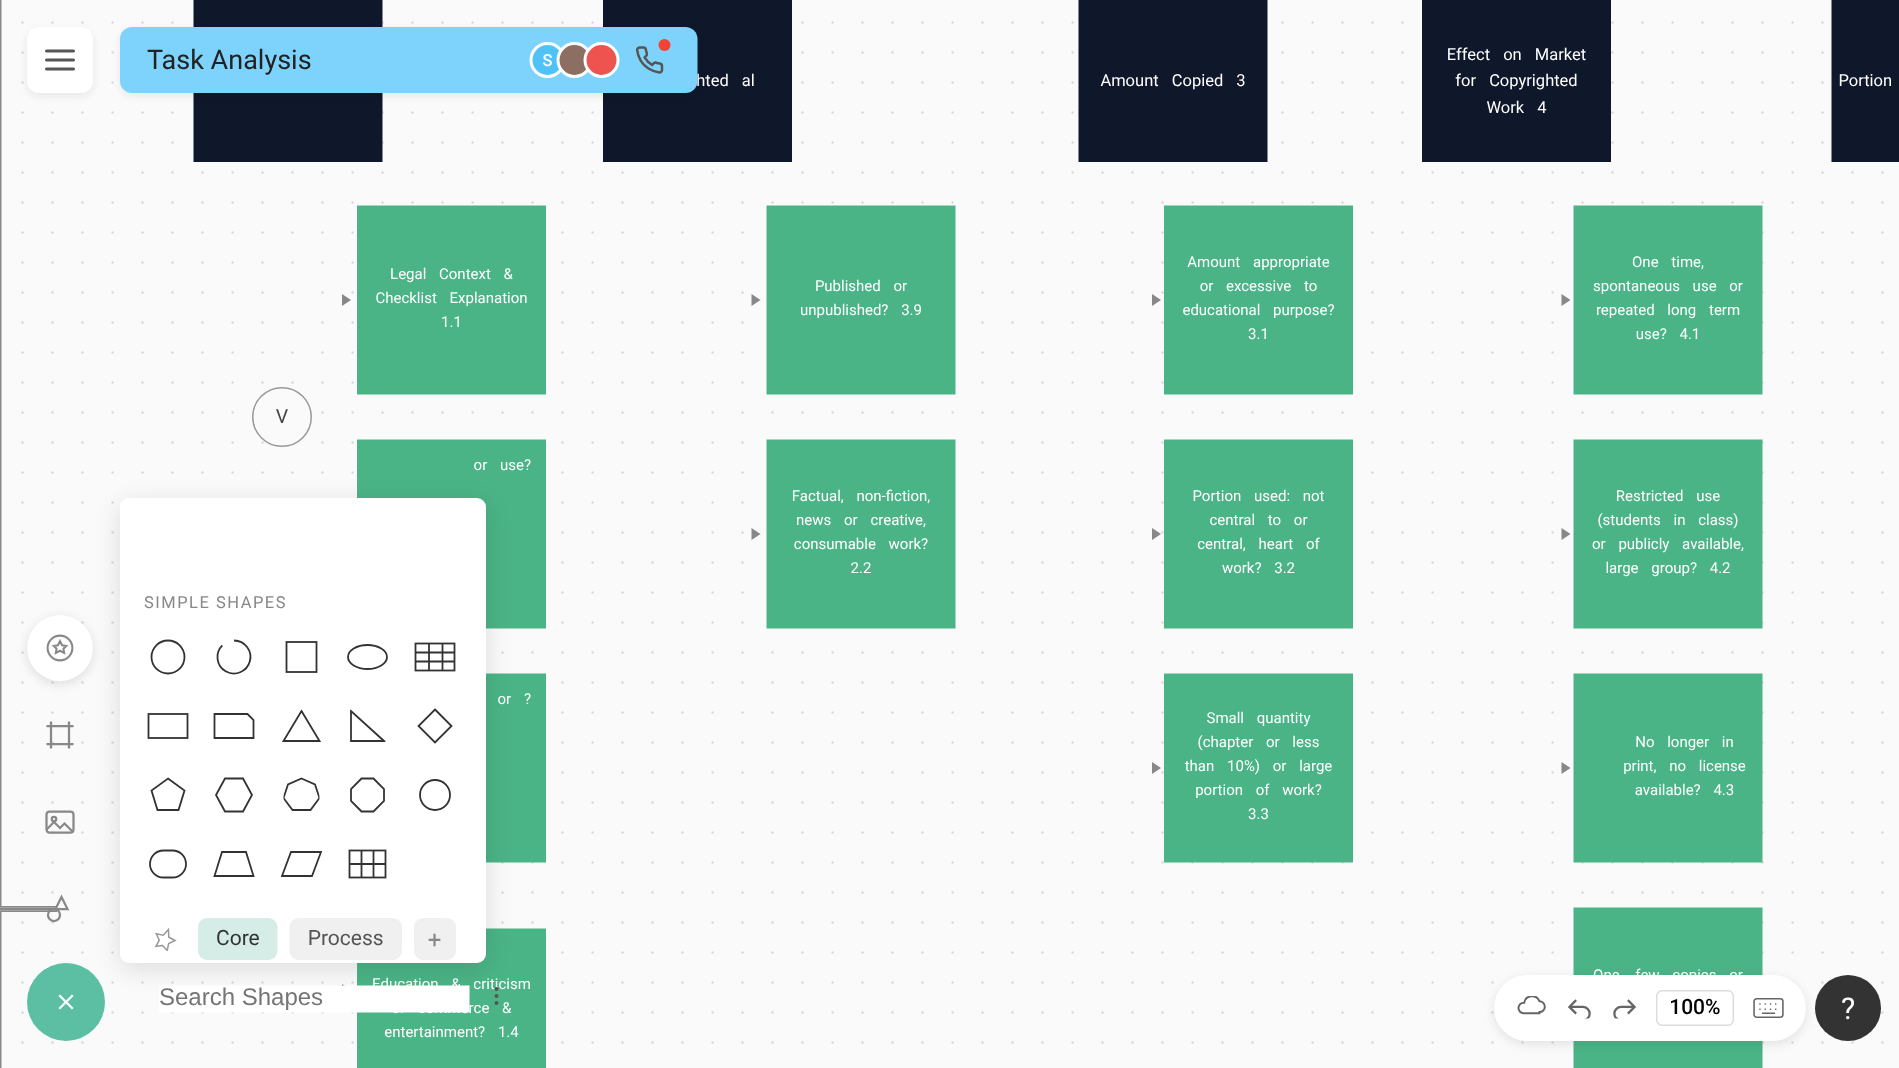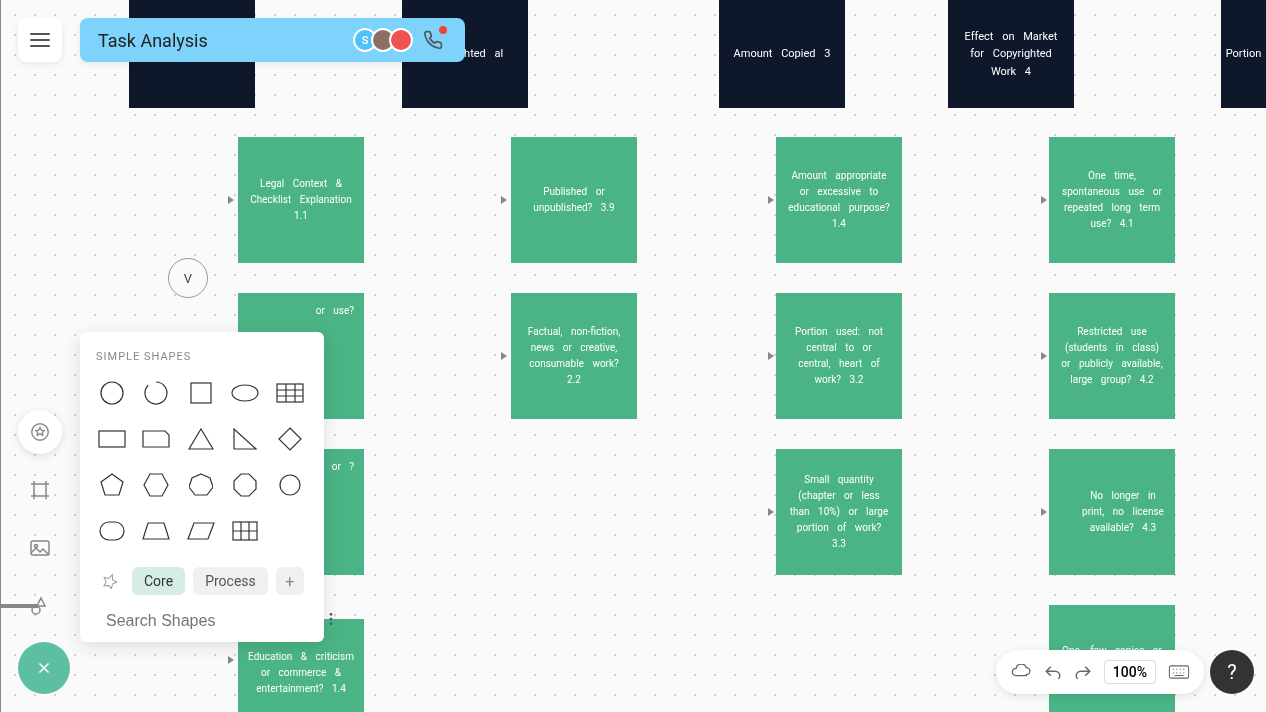--- a/index.html
+++ b/index.html
@@ -112,20 +112,21 @@
   background: #fff;
   border-radius: 6px;
   box-shadow: 0 4px 18px rgba(0,0,0,0.12);
   padding: 18px 16px 0 16px;
 }
 .palette-title {
   font-size: 11px;
   letter-spacing: 1px;
   color: #888;
   margin-bottom: 14px;
+  margin-top: 45px;
 }
 .shapes-grid {
   display: grid;
   grid-template-columns: repeat(5, 1fr);
   gap: 14px 10px;
   margin-bottom: 16px;
 }
 .shape-cell {
   width: 32px; height: 32px;
   display: flex; align-items: center; justify-content: center;
@@ -302,21 +303,21 @@
 <div class="circle-node" style="left:168px; top:258px;">V</div>
 
 <div class="node" style="left:238px; top:137px; width:126px; height:126px;">Legal Context &amp; Checklist Explanation 1.1</div>
 <div class="node" style="left:238px; top:293px; width:126px; height:126px; align-items:flex-start; justify-content:flex-end;">or use?</div>
 <div class="node" style="left:238px; top:449px; width:126px; height:126px; align-items:flex-start; justify-content:flex-end;">or ?</div>
 <div class="node" style="left:238px; top:619px; width:126px; height:107px;">Education &amp; criticism or commerce &amp; entertainment? 1.4</div>
 
 <div class="node" style="left:511px; top:137px; width:126px; height:126px;">Published or unpublished? 3.9</div>
 <div class="node" style="left:511px; top:293px; width:126px; height:126px;">Factual, non-fiction, news or creative, consumable work? 2.2</div>
 
-<div class="node" style="left:776px; top:137px; width:126px; height:126px;">Amount appropriate or excessive to educational purpose? 1.4</div>
+<div class="node" style="left:776px; top:137px; width:126px; height:126px;">Amount appropriate or excessive to educational purpose? 3.1</div>
 <div class="node" style="left:776px; top:293px; width:126px; height:126px;">Portion used: not central to or central, heart of work? 3.2</div>
 <div class="node" style="left:776px; top:449px; width:126px; height:126px;">Small quantity (chapter or less than 10%) or large portion of work? 3.3</div>
 
 <div class="node" style="left:1049px; top:137px; width:126px; height:126px;">One time, spontaneous use or repeated long term use? 4.1</div>
 <div class="node" style="left:1049px; top:293px; width:126px; height:126px;text-align:center;">Restricted use (students in class) or publicly available, large group? 4.2</div>
 <div class="node" style="left:1049px; top:449px; width:126px; height:126px;padding-left:32px;">No longer in print, no license available? 4.3</div>
 <div class="node" style="left:1049px; top:605px; width:126px; height:107px;">One, few copies or ou</div>
 
 <div class="menu-btn">
   <div class="hamburger">

